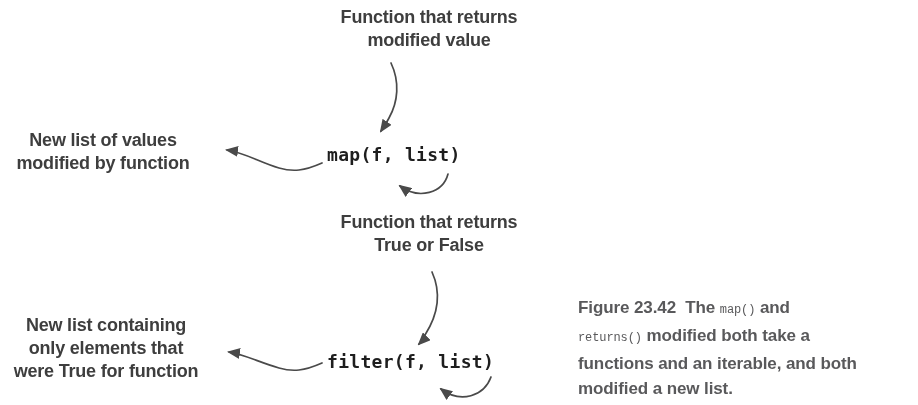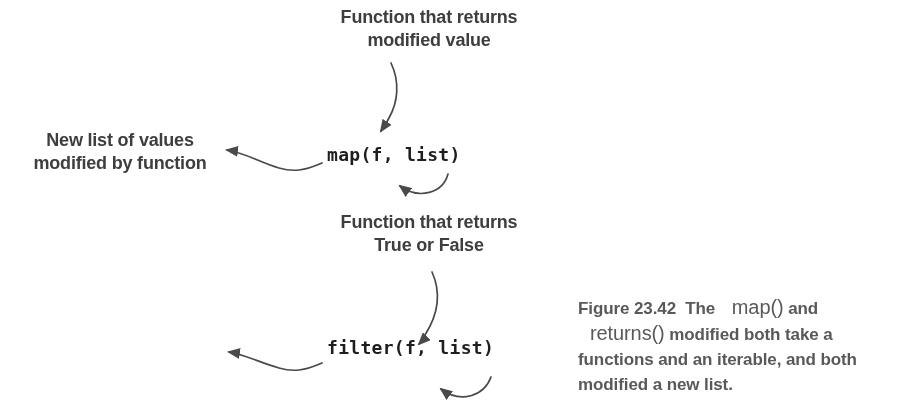--- a/index.html
+++ b/index.html
@@ -48,24 +48,23 @@
     color:var(--caption-gray,#59595b);
   }
   .cap-line{
     white-space:pre;
     font-size:17px;
     line-height:25px;
     font-weight:bold;
     letter-spacing:-0.1px;
   }
   .cap-mono{
-    font-family:Liberation Sans, sans-serif;
+    font-family:Liberation Mono, monospace;
     font-weight:normal;
-    font-size:20px;
-    margin-left:12px;
+    font-size:12px;
   }
 </style>
 </head>
 <body>
 
 <div class="canvas" style="--bg: #ffffff; --text-dark: #3e3e3e; --code-black: #1e1e1e; --arrow-gray: #4a4a4a; --caption-gray: #59595b;">
 
   <svg class="arrows" viewBox="0 0 918 405" xmlns="http://www.w3.org/2000/svg">
     <defs>
       <marker id="ah" markerUnits="userSpaceOnUse" markerWidth="13" markerHeight="11" refX="11" refY="5.5" orient="auto">
@@ -78,28 +77,31 @@
     <path class="line" d="M 432,272 C 441,292 439,313 425,335 C 423,339 421,342 419,344" marker-end="url(#ah)"></path>
     <path class="line" d="M 322,363 C 304,371 293,372 279,368 C 261,363 243,354 229,352" marker-end="url(#ah)"></path>
     <path class="line" d="M 491,377 C 484,396 461,404 441,389" marker-end="url(#ah)"></path>
   </svg>
 
   <div class="ann" style="left:309px;top:6px;width:240px;">Function that returns
 modified value</div>
 
   <div class="code" style="left:327px;top:144px;">map(f, list)</div>
 
-  <div class="ann" style="left:18px;top:129px;width:204px;">New list of values
+  <div class="ann" style="left:1px;top:129px;width:204px;">New list of values
 modified by function</div>
 
   <div class="ann" style="left:309px;top:211px;width:240px;">Function that returns
 True or False</div>
 
-  <div class="code" style="left:327px;top:337px;">filter(f, list)</div>
+  <div class="code" style="left:327px;top:351px;">filter(f, list)</div>
 
+  <div class="ann" style="left:0px;top:314px;width:212px;">New list containing
+only elements that
+were True for function</div>
 
   <div class="caption">
       <div class="cap-line"><span class="cap-bold">Figure 23.42</span><span class="cap-bold">  The </span><span class="cap-mono">map()</span><span class="cap-bold"> and</span></div>
       <div class="cap-line"><span class="cap-mono">returns()</span><span class="cap-bold"> modified both take a</span></div>
       <div class="cap-line"><span class="cap-bold">functions and an iterable, and both</span></div>
       <div class="cap-line"><span class="cap-bold">modified a new list.</span></div>
     </div>
 
 </div>
 

